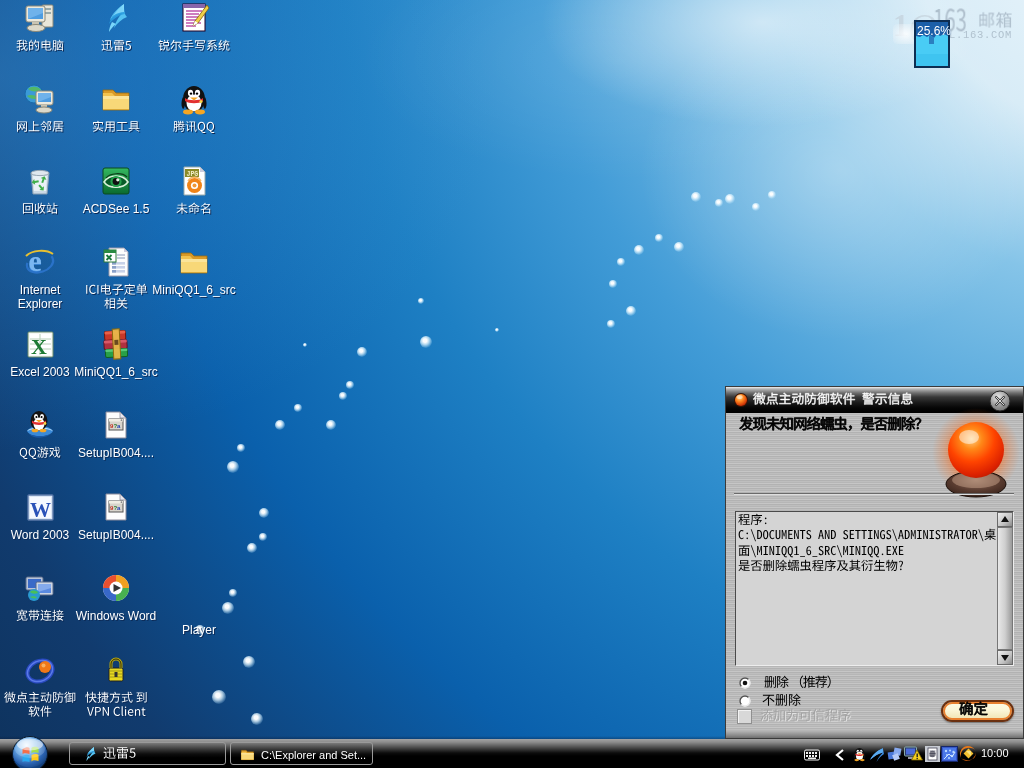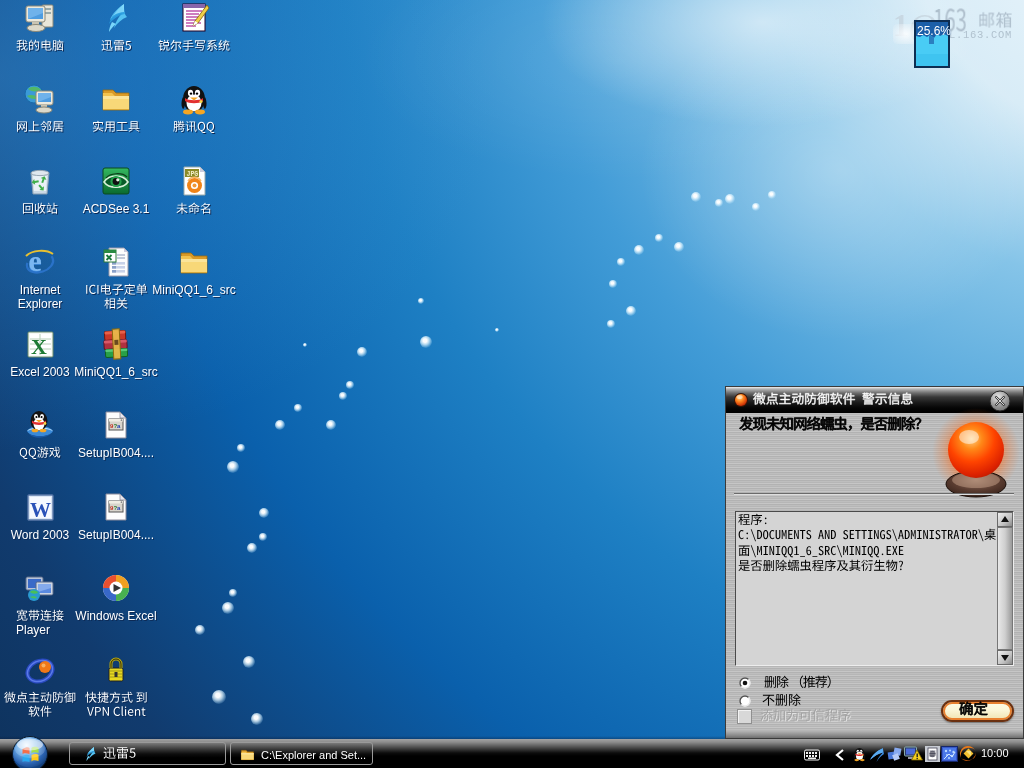--- a/index.html
+++ b/index.html
@@ -249,21 +249,21 @@
           <stop offset="1" stop-color="#0a6a2e"></stop>
         </linearGradient>
       </defs>
 <rect x="3" y="3" width="26" height="26" rx="2" fill="none" stroke="#0a4a20" stroke-width="1"></rect>
 <path d="M4 17 C9 9 23 9 28 17 C23 24 9 24 4 17 Z" fill="#085c28" stroke="#d8f0d8" stroke-width="1.6"></path>
 <circle cx="16" cy="16.5" r="5.6" fill="#23a04a"></circle>
 <circle cx="16" cy="16.5" r="3.4" fill="#101010"></circle>
 <circle cx="17.8" cy="14.8" r="1.6" fill="#e0f5e0"></circle>
 <path d="M6 13 C10 8 22 7 27 12" fill="none" stroke="#0c3c18" stroke-width="1.2"></path>
 </svg>
-    <div class="ab" style="left:116px;top:202px;width:200px;margin-left:-100px;text-align:center;font-size:12px;color:#fff;text-shadow:1px 1px 0 #0d2a55;white-space:nowrap">ACDSee 3.1</div>
+    <div class="ab" style="left:116px;top:202px;width:200px;margin-left:-100px;text-align:center;font-size:12px;color:#fff;text-shadow:1px 1px 0 #0d2a55;white-space:nowrap">ACDSee 1.5</div>
     <svg class="ab" width="32" height="32" viewBox="0 0 32 32" style="left:178px;top:165px">
 <path d="M6 2 L22 2 L27 7 L27 30 L6 30 Z" fill="#fff" stroke="#9aa" stroke-width="1"></path>
 <path d="M22 2 L27 7 L22 7 Z" fill="#ccd"></path>
 <rect x="7" y="4" width="14" height="8" fill="#8a8a28"></rect>
 <text x="8.5" y="10.5" font-family="Liberation Mono" font-size="6.5" fill="#f5f0c8" font-weight="bold">JPG</text>
 <circle cx="16.5" cy="20.5" r="7.5" fill="#f08418"></circle>
 <circle cx="16.5" cy="20.5" r="3.6" fill="#fff"></circle>
 <circle cx="16.5" cy="20.5" r="2" fill="#f09838"></circle>
 <path d="M10 16 A7.5 7.5 0 0 1 23 16" fill="none" stroke="#f8b868" stroke-width="1.5"></path>
 </svg>
@@ -456,22 +456,22 @@
     </svg>
     <svg class="ab" width="32" height="32" viewBox="0 0 32 32" style="left:100px;top:572px">
 <circle cx="16" cy="16" r="13" fill="#e8e8f0"></circle>
 <path d="M16 16 L16 3 A13 13 0 0 1 29 16 Z" fill="#f0a020"></path>
 <path d="M16 16 L29 16 A13 13 0 0 1 16 29 Z" fill="#48b050"></path>
 <path d="M16 16 L16 29 A13 13 0 0 1 3 16 Z" fill="#3868c8"></path>
 <path d="M16 16 L3 16 A13 13 0 0 1 16 3 Z" fill="#e85030"></path>
 <circle cx="16" cy="16" r="6.5" fill="#fff"></circle>
 <path d="M13.5 12 L21 16 L13.5 20 Z" fill="#333"></path>
 </svg>
-    <div class="ab" style="left:116px;top:609px;width:200px;margin-left:-100px;text-align:center;font-size:12px;color:#fff;text-shadow:1px 1px 0 #0d2a55;white-space:nowrap">Windows Excel</div>
-    <div class="ab" style="left:116px;top:623px;width:200px;margin-left:-100px;text-align:left;font-size:12px;color:#fff;text-shadow:1px 1px 0 #0d2a55;white-space:nowrap">Player</div>
+    <div class="ab" style="left:116px;top:609px;width:200px;margin-left:-100px;text-align:center;font-size:12px;color:#fff;text-shadow:1px 1px 0 #0d2a55;white-space:nowrap">Windows Word</div>
+    <div class="ab" style="left:116px;top:623px;width:200px;margin-left:-100px;text-align:right;font-size:12px;color:#fff;text-shadow:1px 1px 0 #0d2a55;white-space:nowrap">Player</div>
     <svg class="ab" width="32" height="32" viewBox="0 0 32 32" style="left:24px;top:654px">
 <ellipse cx="16" cy="17" rx="13" ry="10" fill="none" stroke="#2a4ac0" stroke-width="4" transform="rotate(-25 16 17)"></ellipse>
 <ellipse cx="16" cy="17" rx="13" ry="10" fill="none" stroke="#5a7ae8" stroke-width="1.5" transform="rotate(-25 16 17)"></ellipse>
 <circle cx="21" cy="13" r="6" fill="#f07818"></circle>
 <circle cx="19.5" cy="11.5" r="2" fill="#f8b060"></circle>
 </svg>
     <svg width="72" height="14" style="position:absolute;left:4.0px;top:690.6px;overflow:visible">
       <g fill="#0d2a55" transform="translate(1 11.80) scale(0.012000 -0.012000)">
         <use href="#q48" x="0"></use>
         <use href="#q49" x="1000"></use>

